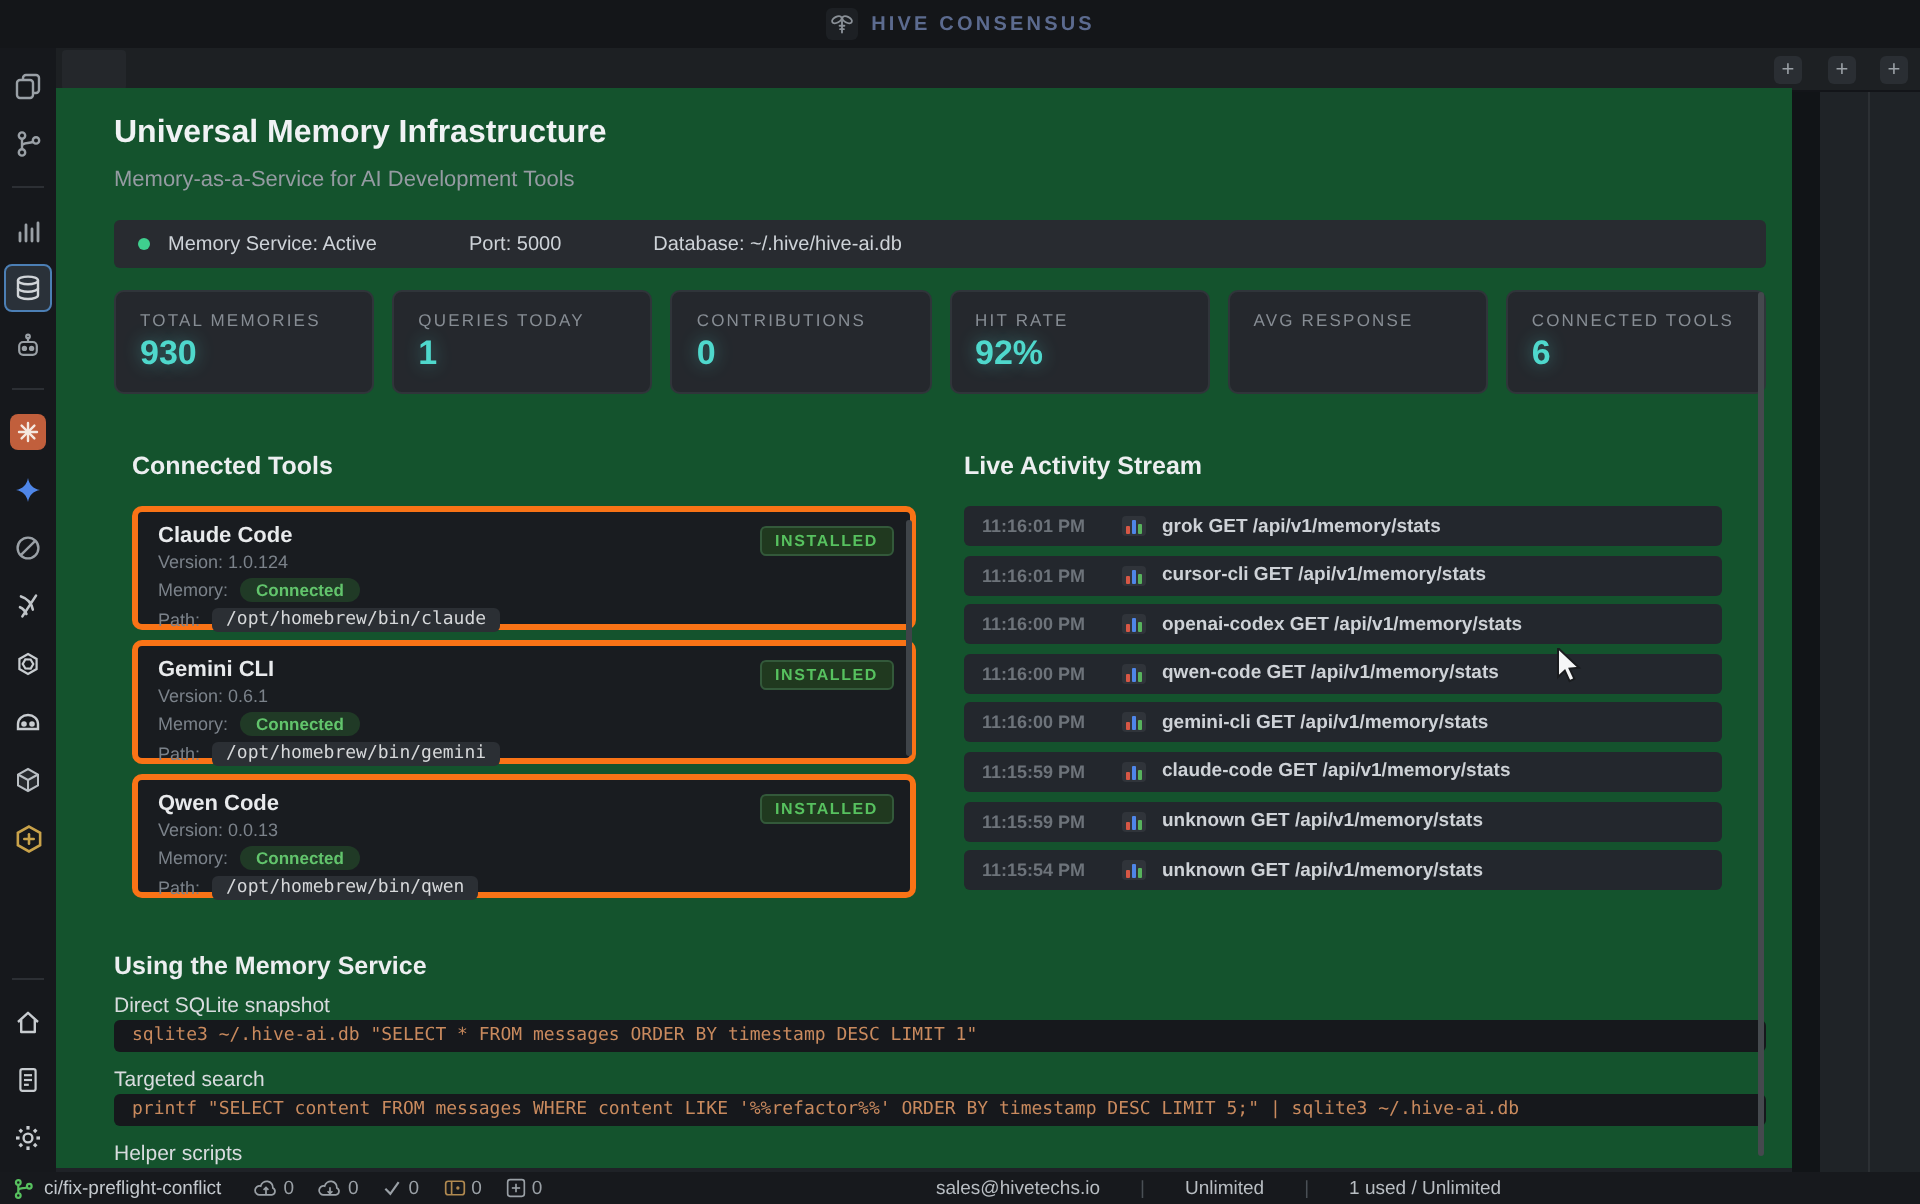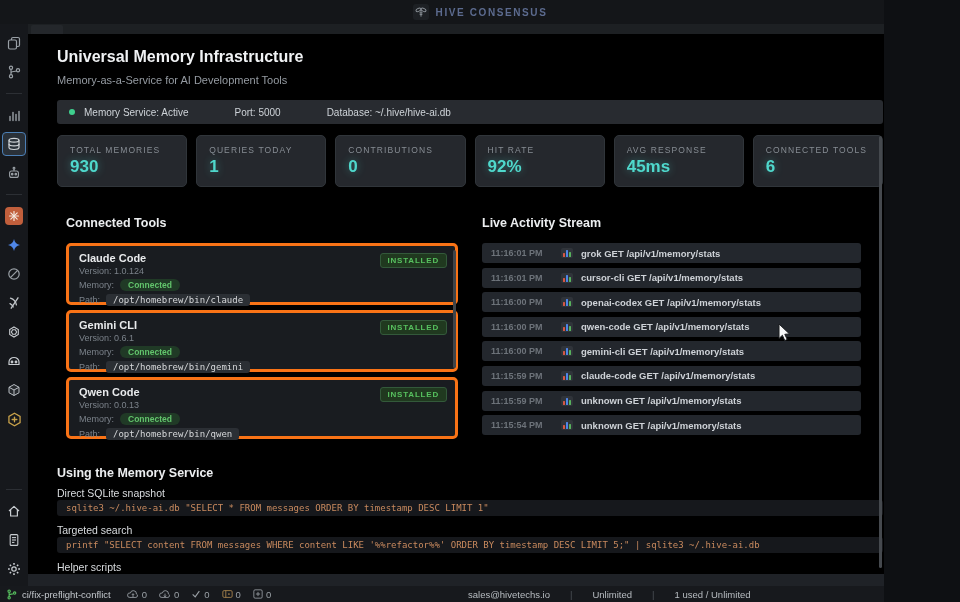--- a/index.html
+++ b/index.html
@@ -1,18 +1,18 @@
 <!DOCTYPE html>
 <html><head>
 <meta charset="utf-8">
 <style>
   * { margin:0; padding:0; box-sizing:border-box; }
   html,body { background:#0e1013; }
   body { font-family:"Liberation Sans", sans-serif; }
-  .window { position:relative; width:884px; height:602px; background:#1f2227; overflow:hidden; }
+  .window { position:relative; width:960px; height:602px; background:#1f2227; overflow:hidden; }
   .abs { position:absolute; }
 
   
   .titlebar { left:0; top:0; width:960px; height:24px; background:#141619; display:flex; align-items:center; justify-content:center; gap:7px; }
   .logo-box { width:16px; height:16px; background:#1d2024; border-radius:3px; display:flex; align-items:center; justify-content:center; }
   .app-title { color:#5c6b8f; font-size:10px; font-weight:bold; letter-spacing:1.6px; }
 
   
   .tabbar { left:28px; top:24px; width:932px; height:22px; background:#1d2023; border-bottom:1px solid #131519; }
   .tab-ghost { position:absolute; left:3px; top:1px; width:32px; height:20px; background:#24272b; border-radius:2px; }
@@ -20,21 +20,21 @@
 
   
   .sidebar { left:0; top:24px; width:28px; height:562px; background:#16181c; display:flex; flex-direction:column; align-items:center; padding-top:7px; }
   .sb-icon { width:24px; height:24px; margin-bottom:5px; display:flex; align-items:center; justify-content:center; border-radius:4px; }
   .sb-icon.active { background:#2a3139; border:1px solid #4c7fb5; }
   .sb-div { width:16px; height:1px; background:#2c2f34; margin:4px 0 9px 0; }
   .sb-spacer { flex:1; }
   .claude-chip { width:18px; height:18px; background:#c15f3c; border-radius:4px; display:flex; align-items:center; justify-content:center; }
 
   
-  .main { left:28px; top:34px; width:868px; height:540px; background:#000000; }
+  .main { left:28px; top:44px; width:868px; height:540px; background:#14532d; }
   .page-title { left:29px; top:14px; color:#f0f2f4; font-size:16px; font-weight:bold; }
   .page-sub { left:29px; top:40px; color:#959ba2; font-size:11px; }
   .svc-strip { left:29px; top:66px; width:826px; height:24px; background:#282b30; border-radius:3px; display:flex; align-items:center; padding-left:12px;text-align:center; }
   .svc-dot { width:6px; height:6px; border-radius:50%; background:#3fcf8e; margin-right:9px; }
   .svc-text { color:#ced3d8; font-size:10px; }
   .svc-port { margin-left:46px; } .svc-db { margin-left:46px; }
 
   .stats-row { left:29px; top:101px; width:826px; height:52px; display:flex; gap:9px; }
   .stat-card { flex:1; background:#25282d; border:1px solid #30353a; border-radius:5px; padding:9px 0 0 12px; }
   .stat-label { color:#878d94; font-size:8.5px; letter-spacing:1.1px; }
@@ -292,21 +292,20 @@
       <div class="stat-card">
         <div class="stat-label">CONTRIBUTIONS</div>
         <div class="stat-value">0</div>
       </div>
       <div class="stat-card">
         <div class="stat-label">HIT RATE</div>
         <div class="stat-value">92%</div>
       </div>
       <div class="stat-card">
         <div class="stat-label">AVG RESPONSE</div>
-        <div class="stat-value">45ms</div>
       </div>
       <div class="stat-card">
         <div class="stat-label">CONNECTED TOOLS</div>
         <div class="stat-value">6</div>
       </div>
     </div>
 
     <div class="abs panel-left">
       <div class="panel-title" style="margin-left:9px">Connected Tools</div>
       <div class="panel-body">

